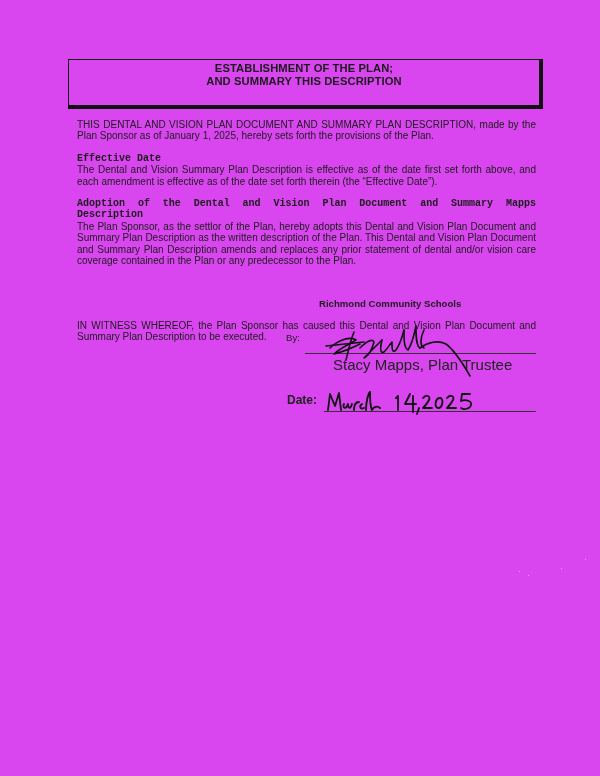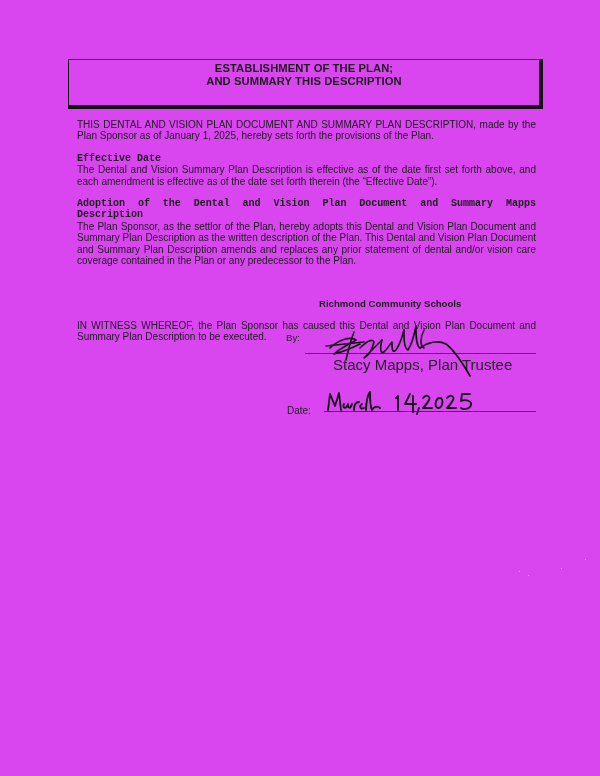--- a/index.html
+++ b/index.html
@@ -96,23 +96,24 @@
       position: absolute;
       left: 320px;
       top: 318px;
       width: 160px;
       height: 70px;
     }
 
     .date-label {
       position: absolute;
       left: 287px;
-      top: 405px;
-      font-size: 10px;
+      top: 393px;
+      font-size: 12px;
       color: #222;
+      font-weight: bold;
     }
     .date-line {
       position: absolute;
       left: 324px;
       top: 411px;
       width: 212px;
       height: 0;
       border-top: 1px solid #333;
     }
     .handwritten-date {

